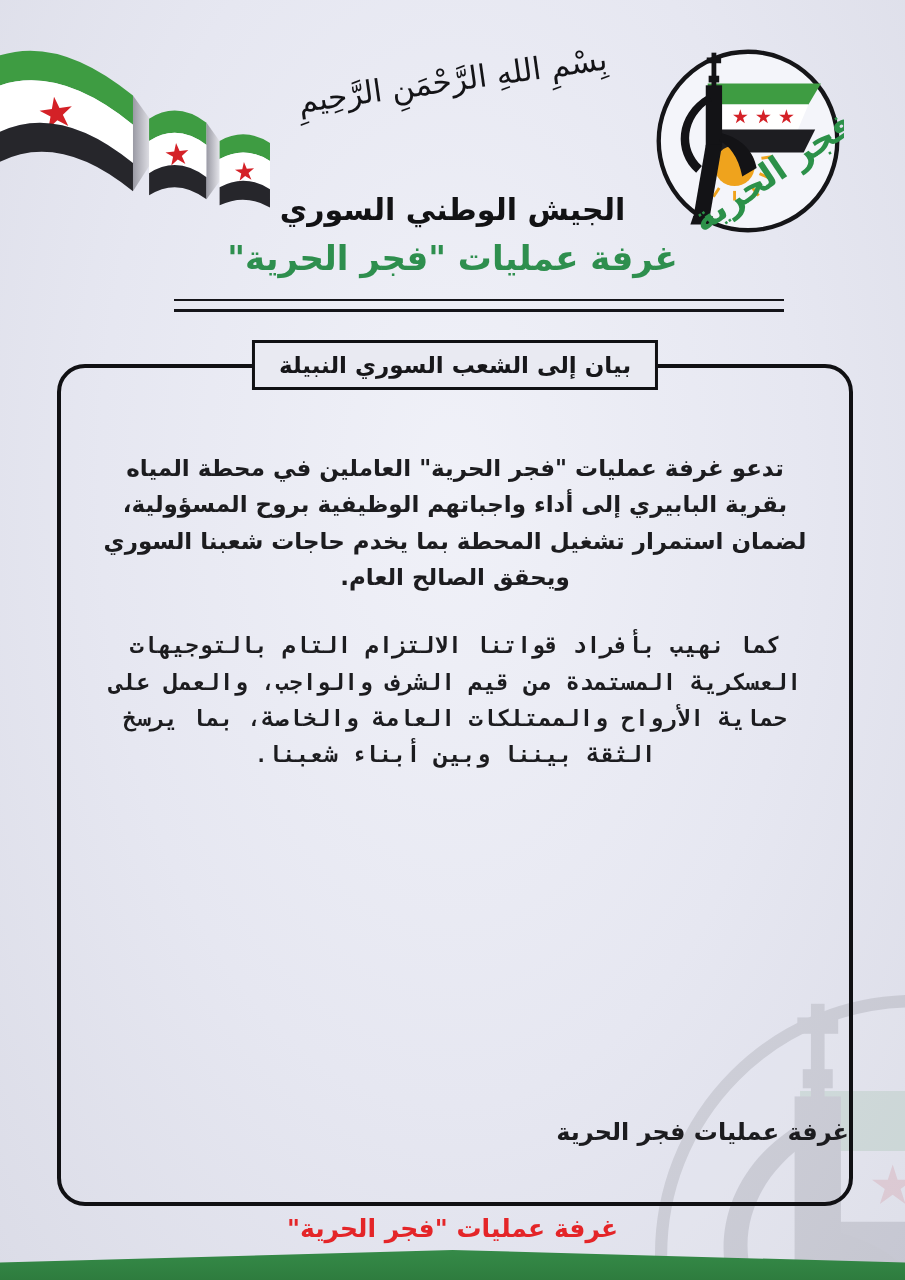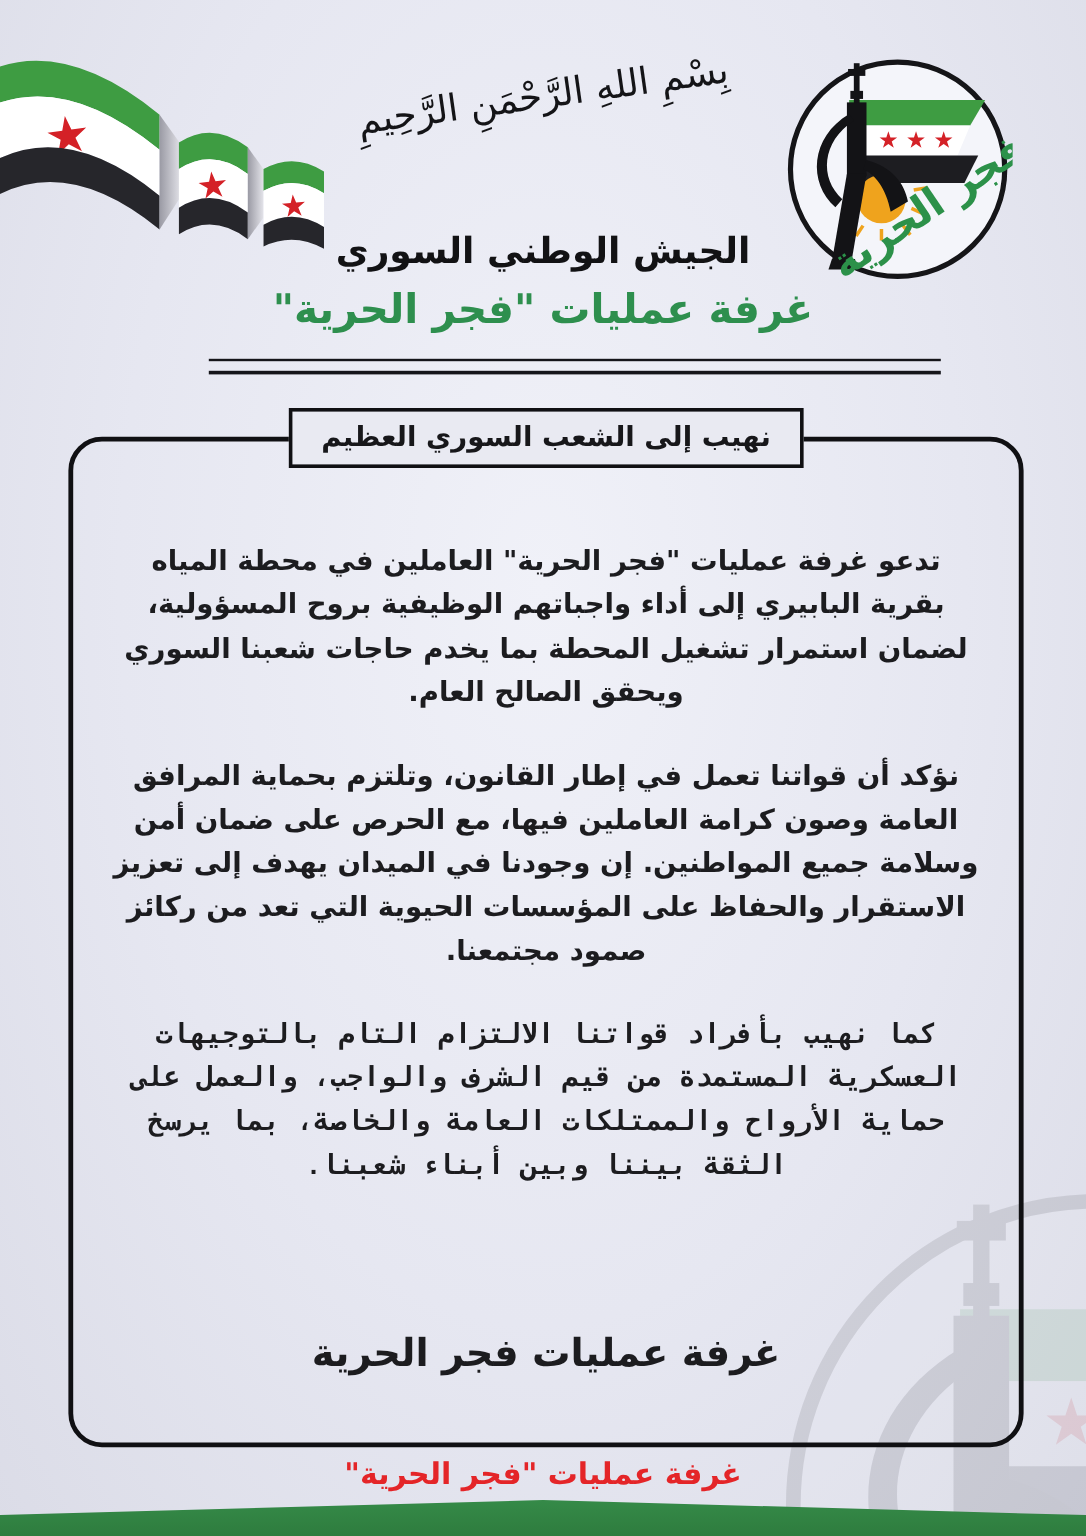--- a/index.html
+++ b/index.html
@@ -55,22 +55,22 @@
     margin:0 auto 34px;
     text-align:center;
     font-size:23px;font-weight:bold;line-height:1.58;color:#1c1c1f;
   }
   .p1{max-width:724px;}
   .p2{max-width:752px;}
   .p3{max-width:734px;font-family:Liberation Mono, monospace;}
   .p4{max-width:760px;}
   .signature{
     position:absolute;bottom:56px;left:0;right:0;
-    text-align:center;direction:rtl;
-    font-size:32px;font-weight:bold;color:#1c1c1f;
+    text-align:right;direction:rtl;
+    font-size:24px;font-weight:bold;color:#1c1c1f;
   }
   
   .footer-line{
     position:absolute;top:1214px;left:0;right:0;
     text-align:center;direction:rtl;
     font-size:25px;font-weight:900;color:#e42528;
   }
   .green-band{
     position:absolute;left:0;bottom:0;width:905px;height:30px;
     background:linear-gradient(#358a48,#2e7c3e);
@@ -155,24 +155,23 @@
   <svg class="watermark" viewBox="0 0 200 200">
     <use href="#logo-sym"></use>
   </svg>
 
   <div class="bismillah" dir="rtl">بِسْمِ اللهِ الرَّحْمَنِ الرَّحِيمِ</div>
   <div class="army-title" dir="rtl">الجيش الوطني السوري</div>
   <div class="ops-title" dir="rtl">غرفة عمليات "فجر الحرية"</div>
   <div class="double-rule"></div>
 
   <div class="statement-box">
-    <div class="banner-label" dir="rtl">نهيب إلى الشعب السوري العظيم</div>
+    <div class="banner-label" dir="rtl">بيان إلى الشعب السوري النبيلة</div>
     <div class="body-text">
       <p class="p1">تدعو غرفة عمليات "فجر الحرية" العاملين في محطة المياه بقرية البابيري إلى أداء واجباتهم الوظيفية بروح المسؤولية، لضمان استمرار تشغيل المحطة بما يخدم حاجات شعبنا السوري ويحقق الصالح العام.</p>
-      <p class="p2">نؤكد أن قواتنا تعمل في إطار القانون، وتلتزم بحماية المرافق العامة وصون كرامة العاملين فيها، مع الحرص على ضمان أمن وسلامة جميع المواطنين. إن وجودنا في الميدان يهدف إلى تعزيز الاستقرار والحفاظ على المؤسسات الحيوية التي تعد من ركائز صمود مجتمعنا.</p>
       <p class="p3">كما نهيب بأفراد قواتنا الالتزام التام بالتوجيهات العسكرية المستمدة من قيم الشرف والواجب، والعمل على حماية الأرواح والممتلكات العامة والخاصة، بما يرسخ الثقة بيننا وبين أبناء شعبنا.</p>
     </div>
     <div class="signature" dir="rtl">غرفة عمليات فجر الحرية</div>
   </div>
 
   <div class="footer-line" dir="rtl">غرفة عمليات "فجر الحرية"</div>
   <div class="green-band"></div>
 
 </div>
 

